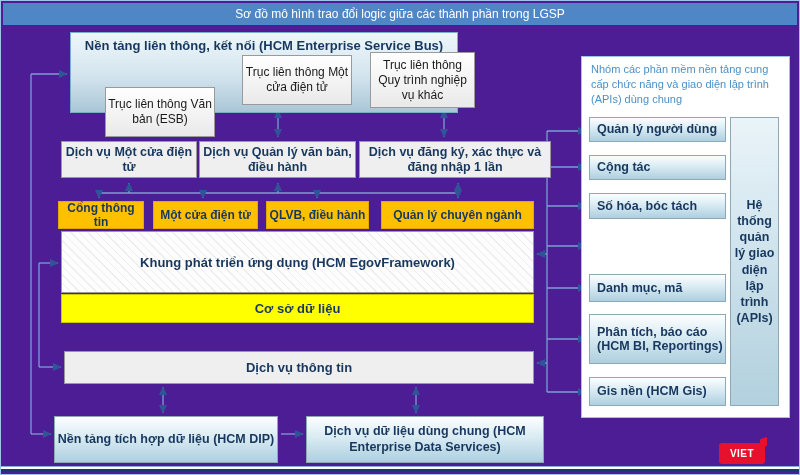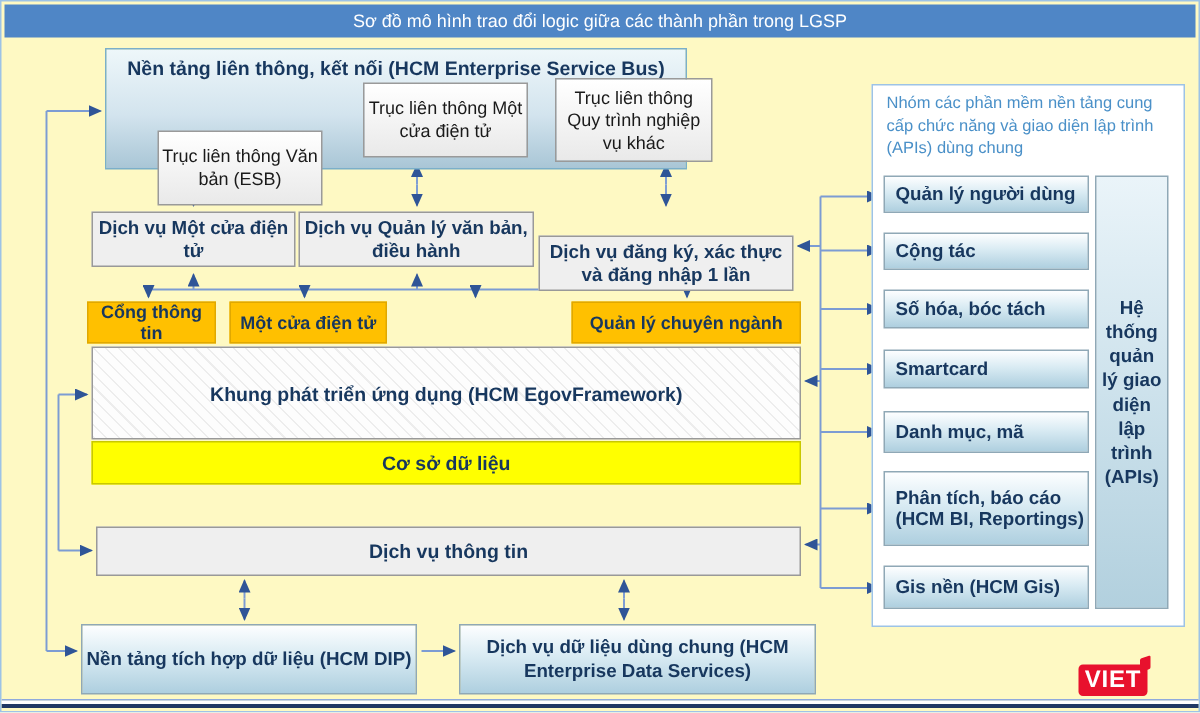--- a/index.html
+++ b/index.html
@@ -1,17 +1,17 @@
 <!DOCTYPE html>
 <html><head>
 <meta charset="utf-8">
 <style>
   html,body{margin:0;padding:0;background:#fff;}
   .stage{
-    position:relative;width:800px;height:475px;background:#fef9c3;
+    position:relative;width:800px;height:475px;background:#4c1d95;
     border:1px solid #9dc3e6;box-sizing:border-box;overflow:hidden;
     font-family:"Liberation Sans",sans-serif;
   }
   .abs{position:absolute;box-sizing:border-box;}
   .banner{
     left:2px;top:2px;width:794px;height:22px;background:#4f86c6;
     color:#ffffff;font-size:12px;display:flex;align-items:center;justify-content:center;
   }
   .bx{
     display:flex;align-items:center;justify-content:center;text-align:center;
@@ -54,21 +54,21 @@
     padding-left:7px;font-size:12.5px;line-height:1.15;
   }
   .sidebox{
     left:729px;top:116px;width:49px;height:289px;font-size:12.5px;line-height:1.3;
     background:linear-gradient(180deg,#eaf4f9 0%,#cde2ec 50%,#b2d0de 100%);
     border:1px solid #8fa8b6;padding:2px;
   }
   .wires{left:0;top:0;width:800px;height:475px;z-index:1;}
   .viet{
     left:718px;top:442px;width:46px;height:21px;background:#E8112D;border-radius:3px;
-    color:#fff;font-weight:bold;font-size:16px;letter-spacing:.5px;
+    color:#fff;font-weight:bold;font-size:10px;letter-spacing:.5px;
     display:flex;align-items:center;justify-content:center;z-index:3;
   }
   .viet-flag{
     position:absolute;right:-2px;top:-5px;width:7px;height:9px;background:#E8112D;
     transform:skewY(-18deg);border-radius:1px;
   }
   .bottom-rule{
     left:0;top:465px;width:800px;height:6px;
     border-top:1px solid #8faadc;background:linear-gradient(#ffffff 0 2px,#203864 2px 100%);
   }
@@ -135,39 +135,39 @@
 
   <div class="abs esb">
     <div class="abs esb-title">Nền tảng liên thông, kết nối (HCM Enterprise Service Bus)</div>
     <div class="abs bx bus" style="left:34px;top:22px;width:110px;height:50px;margin-top:32px;">Trục liên thông Văn bản (ESB)</div>
     <div class="abs bx bus" style="left:171px;top:22px;width:110px;height:50px;text-align:center;">Trục liên thông Một cửa điện tử</div>
     <div class="abs bx bus" style="left:299px;top:19px;width:105px;height:56px;">Trục liên thông Quy trình nghiệp vụ khác</div>
   </div>
 
   <div class="abs bx svcbox" style="left:60px;top:140px;width:136px;height:37px;">Dịch vụ Một cửa điện tử</div>
   <div class="abs bx svcbox" style="left:198px;top:140px;width:157px;height:37px;">Dịch vụ Quản lý văn bản, điều hành</div>
-  <div class="abs bx svcbox" style="left:358px;top:156px;width:170px;height:37px;">Dịch vụ đăng ký, xác thực và đăng nhập 1 lần</div>
+  <div class="abs bx svcbox" style="left:358px;top:140px;width:192px;height:37px;">Dịch vụ đăng ký, xác thực và đăng nhập 1 lần</div>
 
   <div class="abs bx orange" style="left:57px;top:200px;width:86px;height:28px;">Cổng thông tin</div>
   <div class="abs bx orange" style="left:152px;top:200px;width:105px;height:28px;">Một cửa điện tử</div>
+  <div class="abs bx orange" style="left:265px;top:200px;width:103px;height:28px;">QLVB, điều hành</div>
   <div class="abs bx orange" style="left:380px;top:200px;width:153px;height:28px;">Quản lý chuyên ngành</div>
 
   <div class="abs bx framework">Khung phát triển ứng dụng (HCM EgovFramework)</div>
   <div class="abs bx dvtt">Dịch vụ thông tin</div>
   <div class="abs bx yellow">Cơ sở dữ liệu</div>
 
   <div class="abs bx bluegrad" style="left:53px;top:415px;width:224px;height:47px;">Nền tảng tích hợp dữ liệu (HCM DIP)</div>
   <div class="abs bx bluegrad" style="left:305px;top:415px;width:238px;height:47px;">Dịch vụ dữ liệu dùng chung (HCM Enterprise Data Services)</div>
 
   <div class="abs panel"></div>
   <div class="abs caption">Nhóm các phần mềm nền tảng cung cấp chức năng và giao diện lập trình (APIs) dùng chung</div>
   <div class="abs bx bluegrad module" style="top:116px;height:25px;">Quản lý người dùng</div>
   <div class="abs bx bluegrad module" style="top:192px;height:26px;">Số hóa, bóc tách</div>
   <div class="abs bx bluegrad module" style="top:154px;height:25px;">Cộng tác</div>
-  <div class="abs bx bluegrad module" style="top:232px;height:26px;">Smartcard</div>
   <div class="abs bx bluegrad module" style="top:273px;height:28px;">Danh mục, mã</div>
   <div class="abs bx bluegrad module" style="top:313px;height:50px;">Phân tích, báo cáo (HCM BI, Reportings)</div>
   <div class="abs bx bluegrad module" style="top:376px;height:29px;">Gis nền (HCM Gis)</div>
   <div class="abs bx sidebox">Hệ thống quản lý giao diện lập trình (APIs)</div>
 
   <div class="abs viet">
     <span>VIET</span>
     <span class="viet-flag"></span>
   </div>
   <div class="abs bottom-rule"></div>

